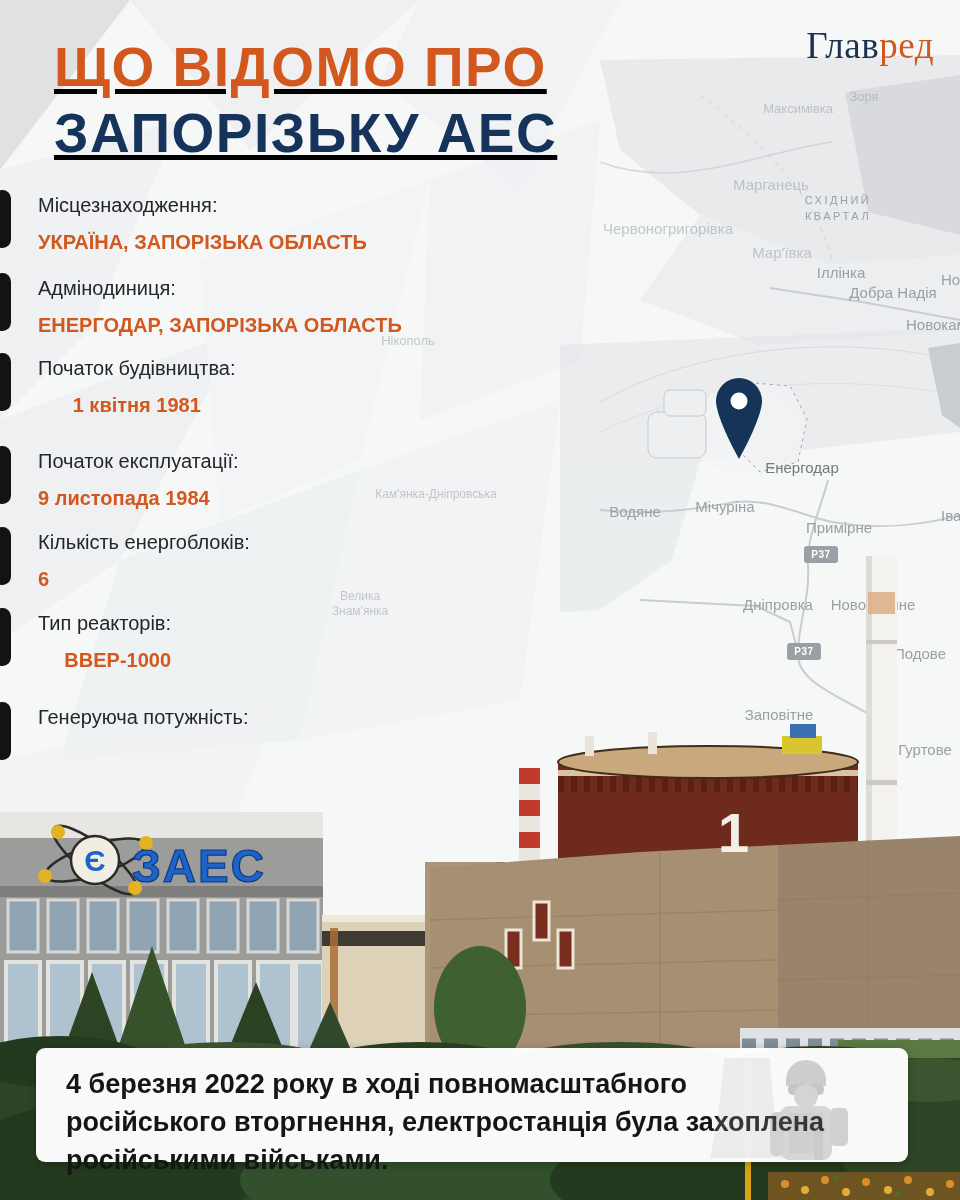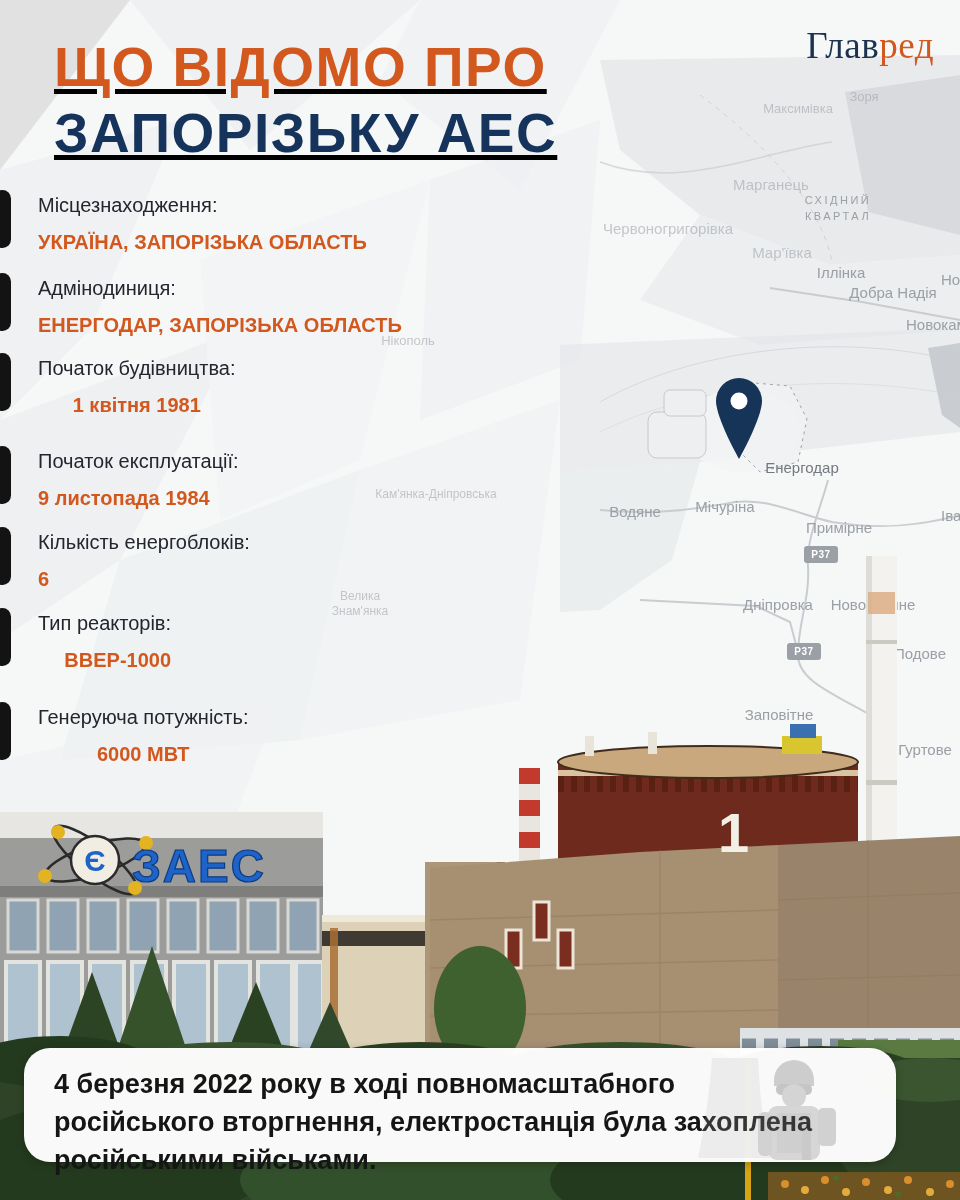--- a/index.html
+++ b/index.html
@@ -38,22 +38,22 @@
   .ml-faint{opacity:.55;}
   .ml-12{font-size:12px;}
   .badge-txt{font-size:10px;fill:#ffffff;font-weight:bold;letter-spacing:.5px;}
 
   
   .sign{font-size:46px;font-weight:bold;fill:#1d63c8;stroke:#0c3b82;stroke-width:1.2px;
         letter-spacing:2px;}
   .unit-no{font-size:56px;font-weight:bold;fill:#f3efe5;}
 
   
-  .note{position:absolute;left:24px;top:1048px;width:872px;height:114px;
-        background:rgba(255,255,255,.97);border-radius:26px;
+  .note{position:absolute;left:36px;top:1048px;width:872px;height:114px;
+        background:rgba(255,255,255,.97);border-radius:9px;
         box-shadow:0 2px 8px rgba(0,0,0,.25);}
   .note p{margin:0;padding:17px 30px 0 30px;width:775px;
         font-size:27px;font-weight:bold;color:#151515;line-height:38px;}
   .note .soldier{position:absolute;right:12px;top:2px;opacity:.33;}
 </style>
 </head>
 <body>
 
 <div class="canvas">
 
@@ -348,17 +348,16 @@
       <div class="val">6</div>
     </div>
     <div class="fact" style="top:608px;text-align:right;">
       <span class="bullet"></span>
       <div class="lbl">Тип реакторів:</div>
       <div class="val">ВВЕР-1000</div>
     </div>
     <div class="fact" style="top:702px;text-align:center;">
       <span class="bullet"></span>
       <div class="lbl">Генеруюча потужність:</div>
-      <div class="val">6000 МВТ</div>
     </div>
   </div>
 
 </div>
 
 </body></html>

